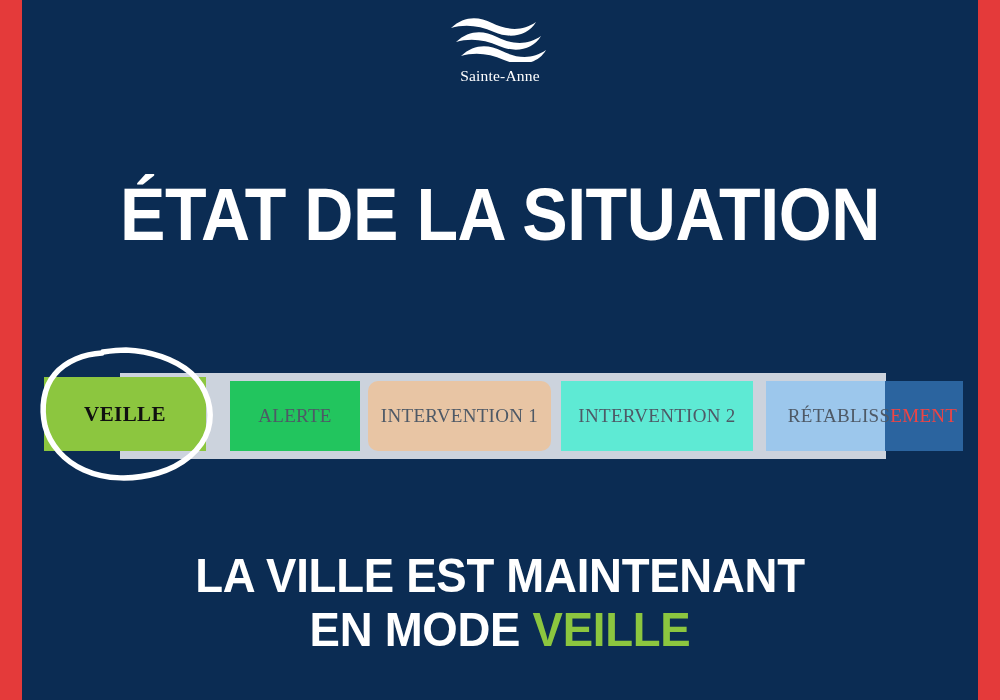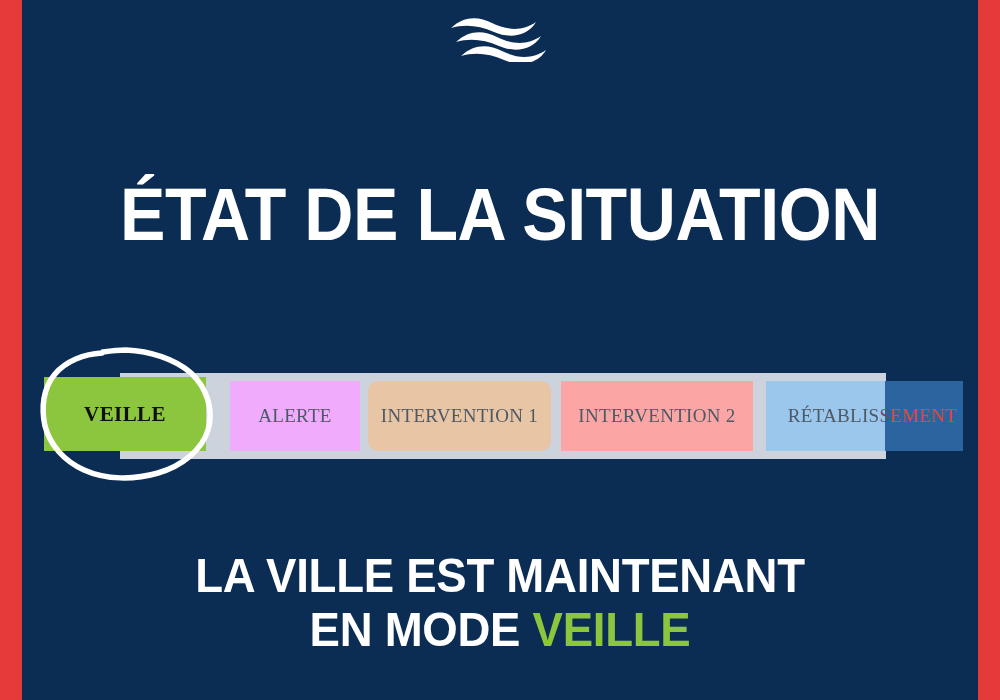--- a/index.html
+++ b/index.html
@@ -84,23 +84,23 @@
     height: 70px;
     font-family: "Liberation Serif", serif;
     font-size: 19px;
     letter-spacing: 0.3px;
     color: #4e5966;
     display: flex;
     align-items: center;
     justify-content: center;
     white-space: nowrap;
   }
-  #level-alerte        { left: 110px; width: 130px; background: #f0abfc; }
+  #level-alerte        { left: 110px; width: 130px; background: #22c55e; }
   #level-intervention1 { left: 248px; width: 183px; background: #e8c5a4; border-radius: 10px; }
-  #level-intervention2 { left: 441px; width: 192px; background: #fca5a5; }
+  #level-intervention2 { left: 441px; width: 192px; background: #5eead4; }
   #level-retablissement{ left: 646px; width: 120px; background: #9cc7ec; }
 
   
   #level-retablissement-ext {
     position: absolute;
     left: 885px;
     top: 381px;
     width: 78px;
     height: 70px;
     background: #2b649f;
@@ -180,20 +180,21 @@
   <div class="stripe left"></div>
   <div class="stripe right"></div>
 
   <div id="logo">
     <svg id="logo-mark" viewBox="0 0 104 48" aria-hidden="true">
       <path d="M3 14 C 16 2, 30 2, 44 9 C 58 16, 74 18, 88 8 C 80 22, 62 25, 46 18 C 31 11, 16 10, 3 14 Z" fill="#ffffff"></path>
       <path d="M8 28 C 21 16, 35 16, 49 23 C 63 30, 79 32, 93 22 C 85 36, 67 39, 51 32 C 36 25, 21 24, 8 28 Z" fill="#ffffff"></path>
       <path d="M13 42 C 26 30, 40 30, 54 37 C 68 44, 84 46, 98 36 C 90 50, 72 53, 56 46 C 41 39, 26 38, 13 42 Z" fill="#ffffff"></path>
     </svg>
     <div id="logo-text">
+      <div>Sainte-Anne</div>
     </div>
   </div>
 
   <div id="title">ÉTAT DE LA SITUATION</div>
 
   <div id="status-bar">
     <div class="level" id="level-alerte">ALERTE</div>
     <div class="level" id="level-intervention1">INTERVENTION 1</div>
     <div class="level" id="level-intervention2">INTERVENTION 2</div>
     <div class="level" id="level-retablissement"></div>

